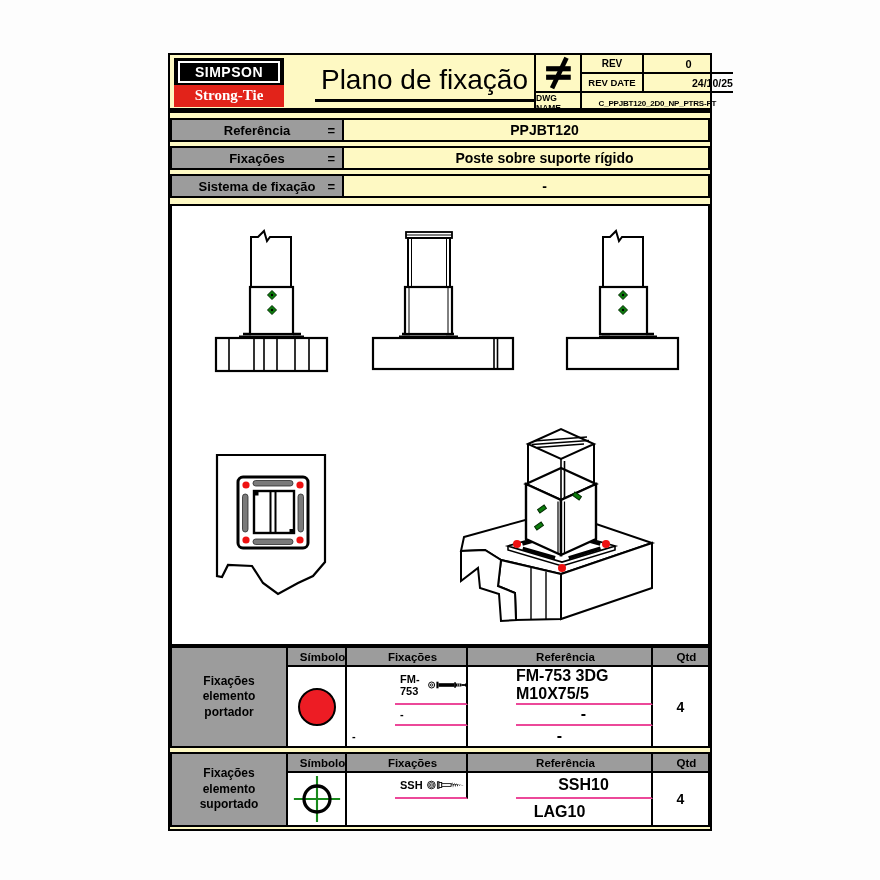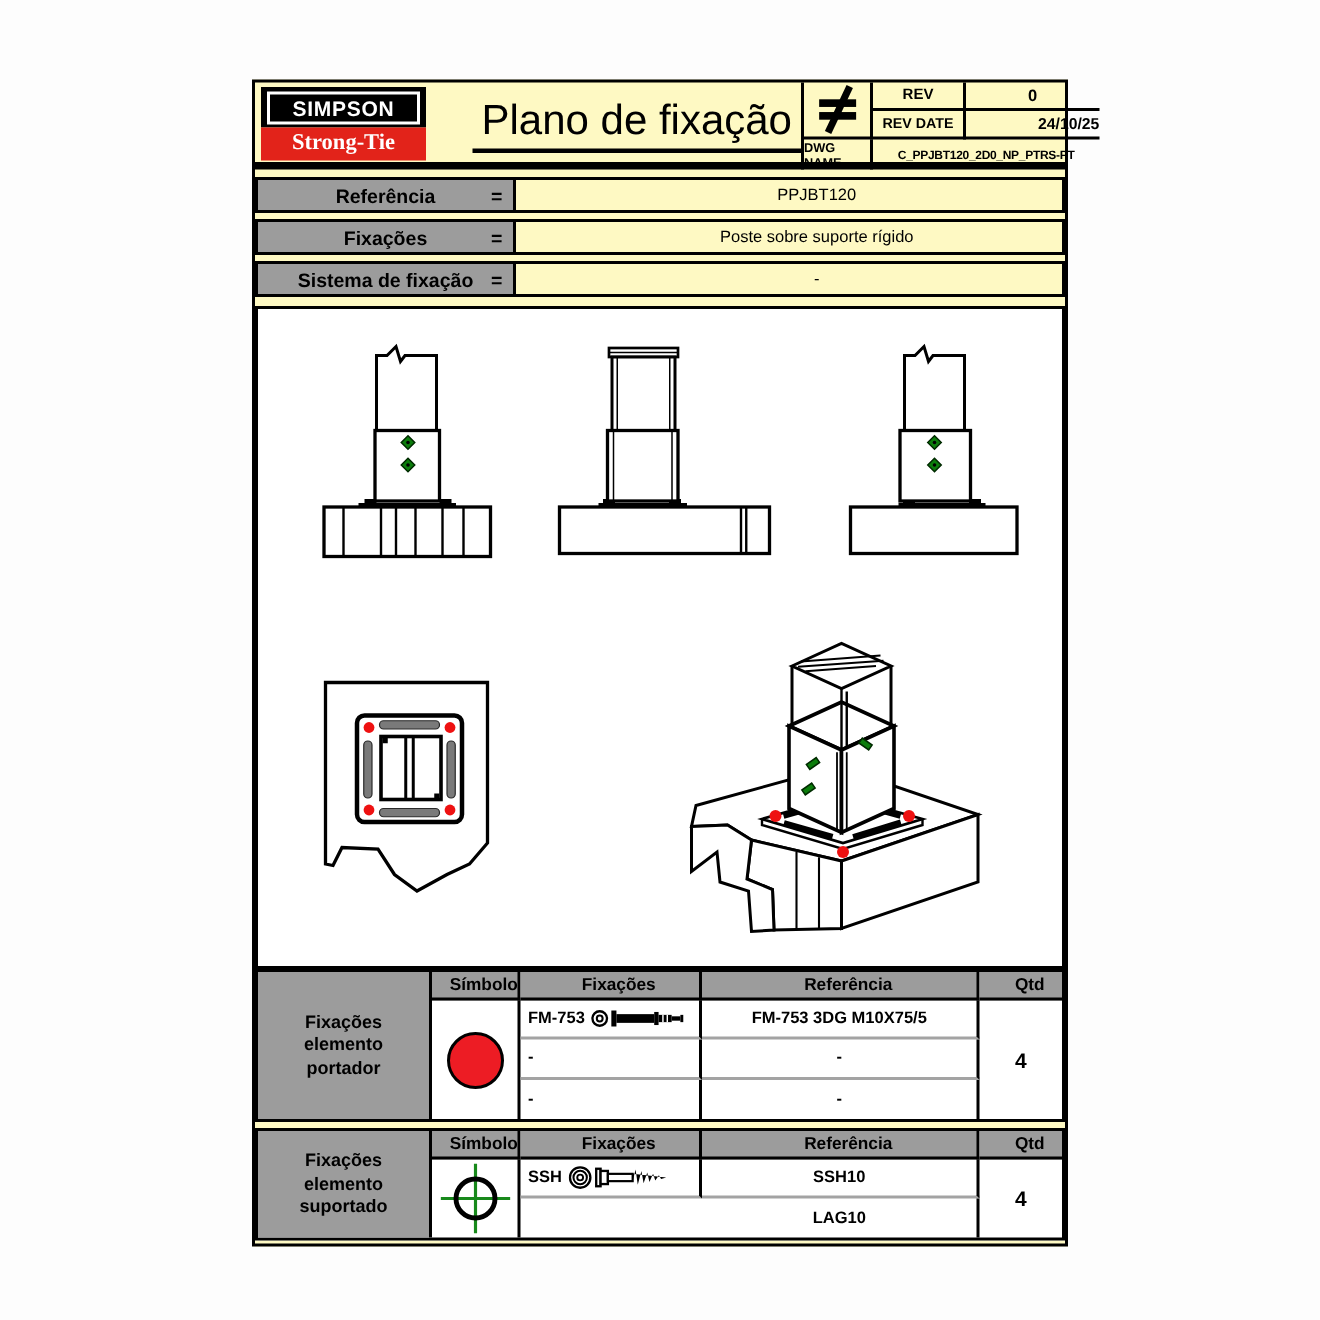--- a/index.html
+++ b/index.html
@@ -24,39 +24,39 @@
   .rb-l2{grid-column:2;grid-row:2;border-right:2px solid #000;border-bottom:2px solid #000;font-size:9.5px;}
   .rb-v2{grid-column:3;grid-row:2;border-bottom:2px solid #000;font-size:10.5px;padding-left:48px;}
   .rb-l3{grid-column:1;grid-row:3;border-right:2px solid #000;font-size:8.5px;}
   .rb-v3{grid-column:2/4;grid-row:3;font-size:8px;letter-spacing:-.2px;}
 
   
   .irow{position:absolute;left:0;width:540px;height:24px;border:2px solid #000;display:flex;}
   .ilabel{width:172px;background:#9c9c9c;border-right:2px solid #000;position:relative;display:flex;align-items:center;justify-content:center;font-weight:bold;font-size:13px;}
   .ilabel .eq{position:absolute;right:7px;font-size:13px;}
   .ivals{flex:1;display:flex;}
-  .ival{flex:1;display:flex;align-items:center;justify-content:center;font-weight:normal;font-size:11px;padding-left:37px;}
+  .ival{flex:1;display:flex;align-items:center;justify-content:center;font-weight:bold;font-size:14px;padding-left:37px;}
   .ival + .ival{border-left:2px solid #000;}
 
   
   .main{position:absolute;left:0;top:149px;width:540px;height:442px;border:2px solid #000;background:#fff;}
   .view{position:absolute;}
 
   
   .ftable{position:absolute;left:0;width:540px;border:2px solid #000;display:grid;grid-template-columns:116px 59px 121px 185px 1fr;background:#fff;}
   .t1{top:591px;height:102px;grid-template-rows:19px 1fr 1fr 1fr;}
   .t2{top:697px;height:75px;grid-template-rows:19px 1fr 1fr;}
   .fcell{display:flex;align-items:center;justify-content:center;font-weight:bold;}
   .fhead{background:#9c9c9c;font-size:11.5px;border-right:2px solid #000;border-bottom:2px solid #000;padding-left:12px;}
   .fhead.last{border-right:none;}
   .flabel{background:#9c9c9c;border-right:2px solid #000;font-size:12px;text-align:center;line-height:1.3;padding:0 8px;}
   .fsym{border-right:2px solid #000;}
   .ffix{border-right:2px solid #000;justify-content:flex-start;padding-left:5px;font-size:11px;gap:4px;}
-  .fref{border-right:2px solid #000;font-size:11px;}
-  .bb{border-bottom:2px solid #a3a3a3;}
+  .fref{border-right:2px solid #000;font-size:16px;}
+  .bb{border-bottom:2px solid #ec4899;margin-left:48px;}
   .fqty{font-size:14px;}
   .redcircle{width:38px;height:38px;border-radius:50%;background:#ed1c24;border:2.5px solid #000;}
 </style>
 </head>
 <body>
 
 <div class="canvas">
 <div class="sheet">
 
   <div class="hdr">

